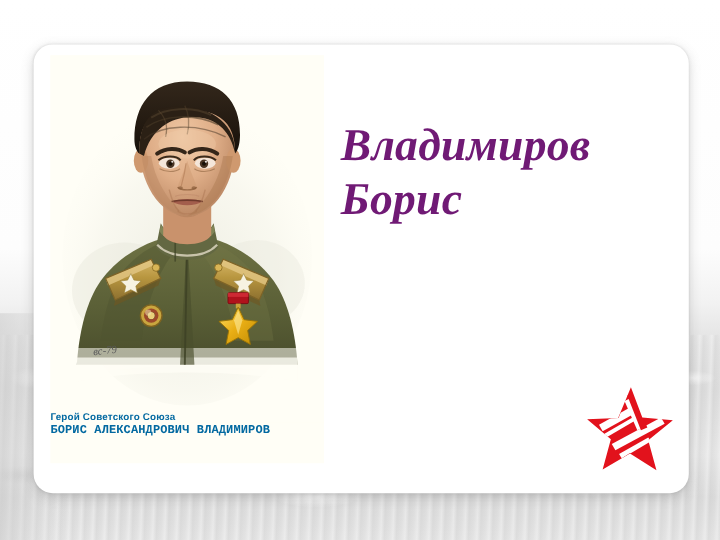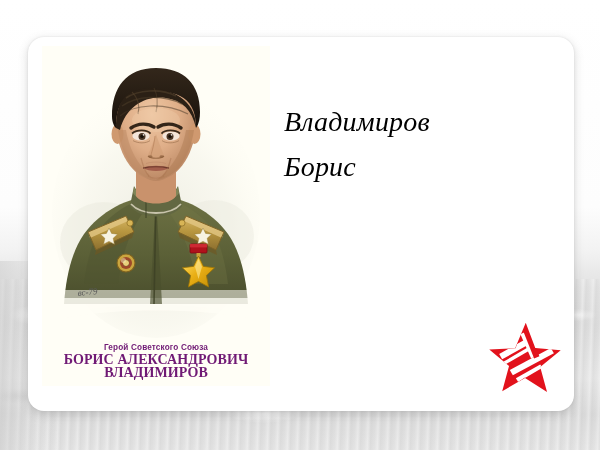--- a/index.html
+++ b/index.html
@@ -99,53 +99,52 @@
     height: 340px;
     background: #fffef6;
     overflow: hidden;
   }
   #portrait-svg { display: block; width: 228px; height: 306px; }
 
   .caption-block {
     position: absolute;
     left: 0; right: 0;
     top: 296px;
-    text-align: center;
-    color: #701a75;
+    color: #0369a1;
     user-select: none;
   }
   .caption-line1 {
     font-family: "Liberation Sans", sans-serif;
     font-size: 8.2px;
     font-weight: 700;
     letter-spacing: .15px;
     line-height: 11px;
   }
   .caption-line2 {
-    font-family: Liberation Serif, serif;
-    font-size: 14px;
+    font-family: Liberation Mono, monospace;
+    font-size: 10px;
     font-weight: 700;
     letter-spacing: .1px;
     line-height: 13px;
   }
 
   
   #name-block {
     position: absolute;
     left: 256px;
     top: 62px;
     width: 278px;
   }
   .name-line {
     font-family: "Liberation Serif", "DejaVu Serif", serif;
     font-style: italic;
-    font-weight: 400;
-    font-size: 28px;
+    font-weight: 700;
+    font-size: 38px;
     line-height: 45px;
-    color: #000000;
+    color: #701a75;
     white-space: nowrap;
     letter-spacing: .2px;
   }
 
   
   #star-emblem {
     position: absolute;
     left: 459px;
     top: 282px;
     width: 76px;

